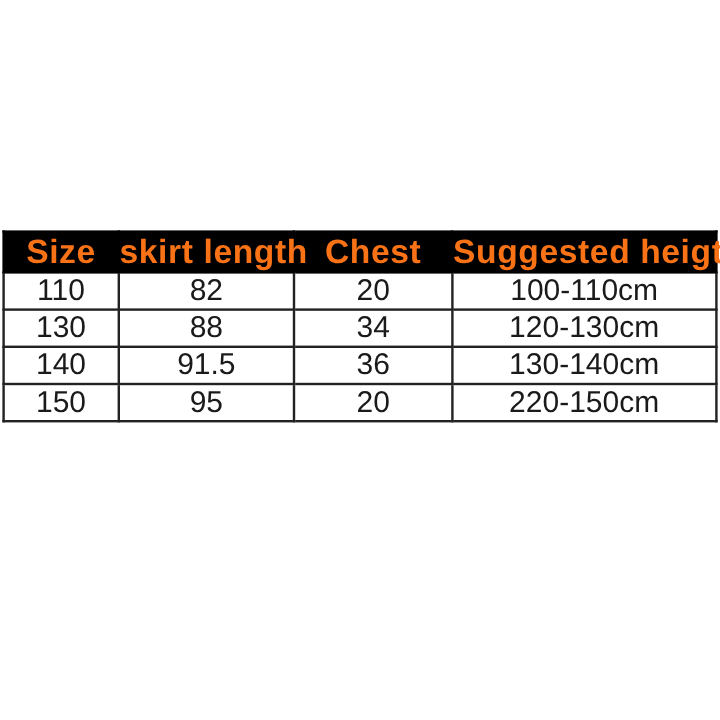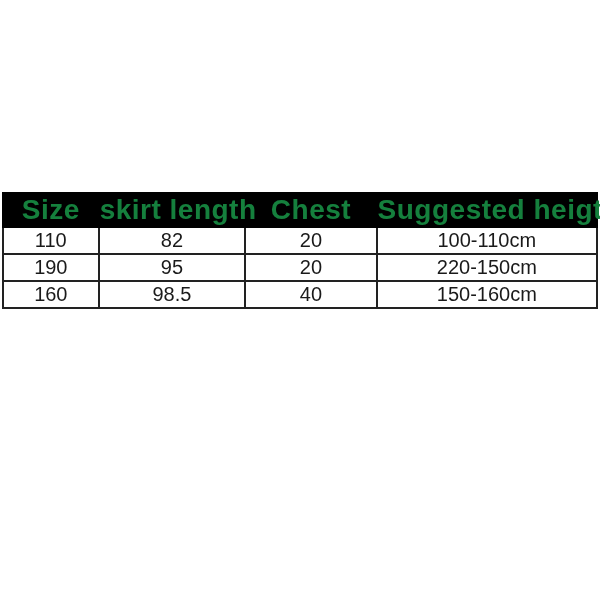--- a/index.html
+++ b/index.html
@@ -25,35 +25,35 @@
     width: 100%;
     border-collapse: collapse;
     table-layout: fixed;
   }
   table.size-chart col.col-size   { width: 16.1%; }
   table.size-chart col.col-skirt  { width: 24.7%; }
   table.size-chart col.col-chest  { width: 22.1%; }
   table.size-chart col.col-height { width: 37.1%; }
   table.size-chart th {
     background: #000000;
-    color: #15803d;
+    color: #f97316;
     font-weight: bold;
     font-size: 28px;
     height: 32px;
     text-align: center;
     vertical-align: middle;
     border: 2px solid #000000;
     padding: 0;
     letter-spacing: 0.5px;
     white-space: nowrap;
   }
   table.size-chart td {
     background: #ffffff;
     color: #1a1a1a;
-    font-size: 20px;
+    font-size: 25px;
     height: 25px;
     text-align: center;
     vertical-align: middle;
     border: 2px solid #222222;
     padding: 0;
     white-space: nowrap;
   }
 </style>
 </head>
 <body>
@@ -76,27 +76,33 @@
         </tr>
       </thead>
       <tbody>
         <tr>
           <td>110</td>
           <td>82</td>
           <td>20</td>
           <td>100-110cm</td>
         </tr>
         <tr>
-          <td>190</td>
+          <td>130</td>
+          <td>88</td>
+          <td>34</td>
+          <td>120-130cm</td>
+        </tr>
+        <tr>
+          <td>140</td>
+          <td>91.5</td>
+          <td>36</td>
+          <td>130-140cm</td>
+        </tr>
+        <tr>
+          <td>150</td>
           <td>95</td>
           <td>20</td>
           <td>220-150cm</td>
-        </tr>
-        <tr>
-          <td>160</td>
-          <td>98.5</td>
-          <td>40</td>
-          <td>150-160cm</td>
         </tr>
       </tbody>
     </table>
   </div>
 </div>
 
 </body></html>

